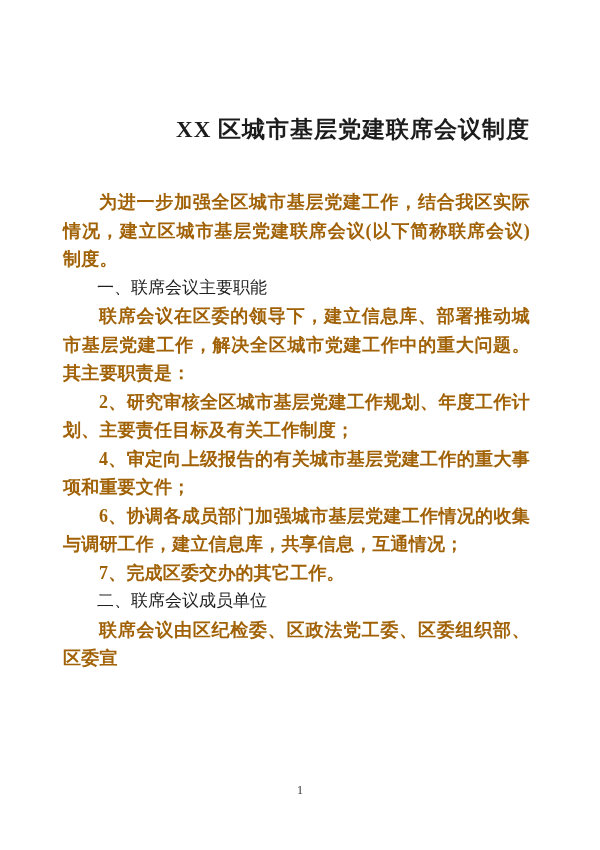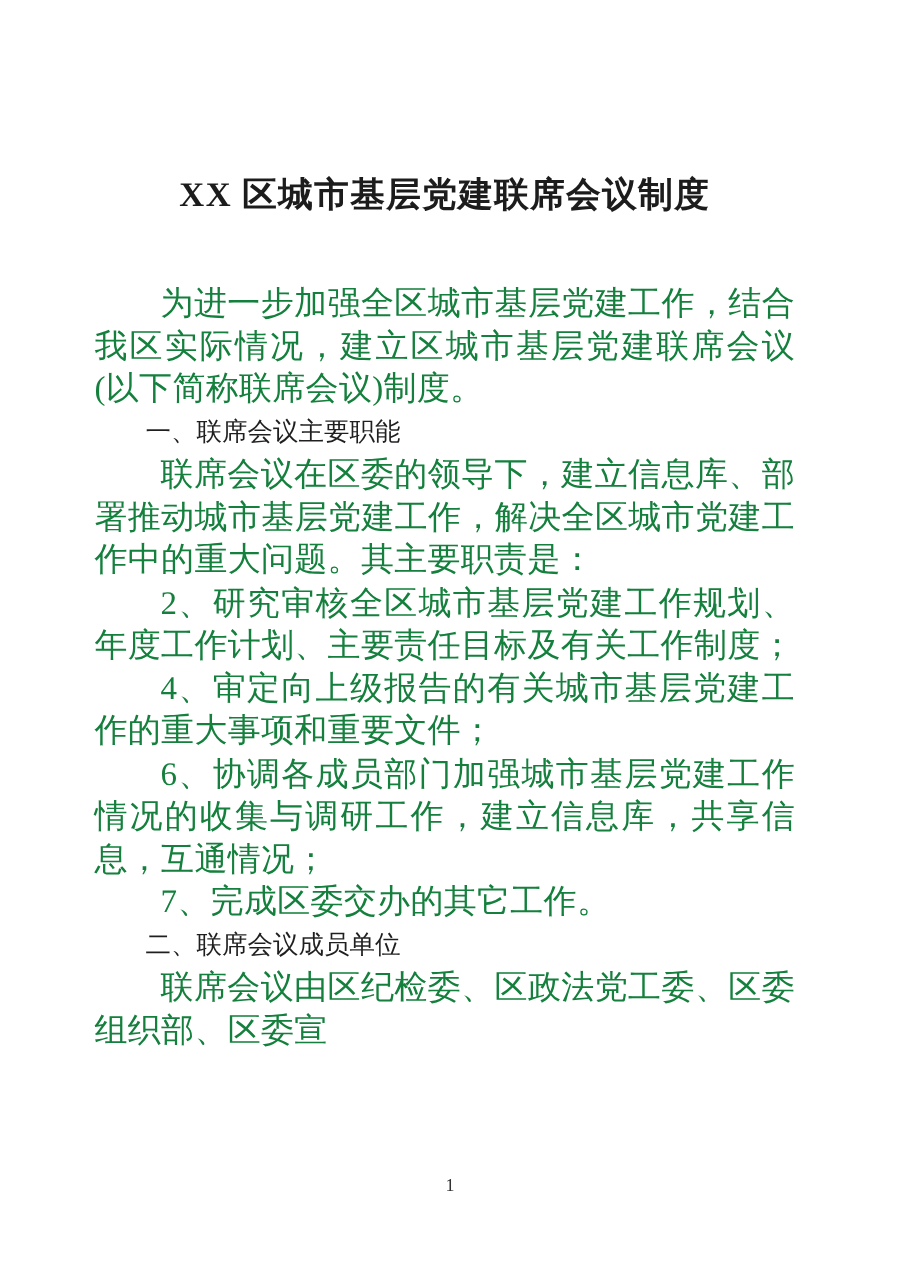--- a/index.html
+++ b/index.html
@@ -13,37 +13,38 @@
     height: 850px;
     background: #ffffff;
     overflow: hidden;
     font-family: "Liberation Serif", "DejaVu Serif", serif;
     box-sizing: border-box;
     padding: 0 70px 0 63px;
   }
   .doc-title {
     margin: 0 0 42px 0;
     padding-top: 114px;
-    text-align: center;
+    text-align: right;
     font-size: 23px;
     line-height: 32px;
     font-weight: bold;
     color: #1c1c1c;
     letter-spacing: 1px;
     font-family: "Liberation Serif", "DejaVu Serif", serif;
   }
   .body-para {
     margin: 0;
-    font-size: 22px;
+    font-size: 18px;
     line-height: 28.5px;
-    color: #15803d;
+    color: #a16207;
     text-indent: 2em;
     text-align: justify;
     letter-spacing: 0.2px;
     font-family: "Liberation Serif", "DejaVu Serif", serif;
+    font-weight: bold;
   }
   .section-heading {
     margin: 0;
     font-size: 17px;
     line-height: 28.5px;
     font-weight: normal;
     color: #1f1f1f;
     text-indent: 2em;
     font-family: "Liberation Sans", "DejaVu Sans", sans-serif;
   }

